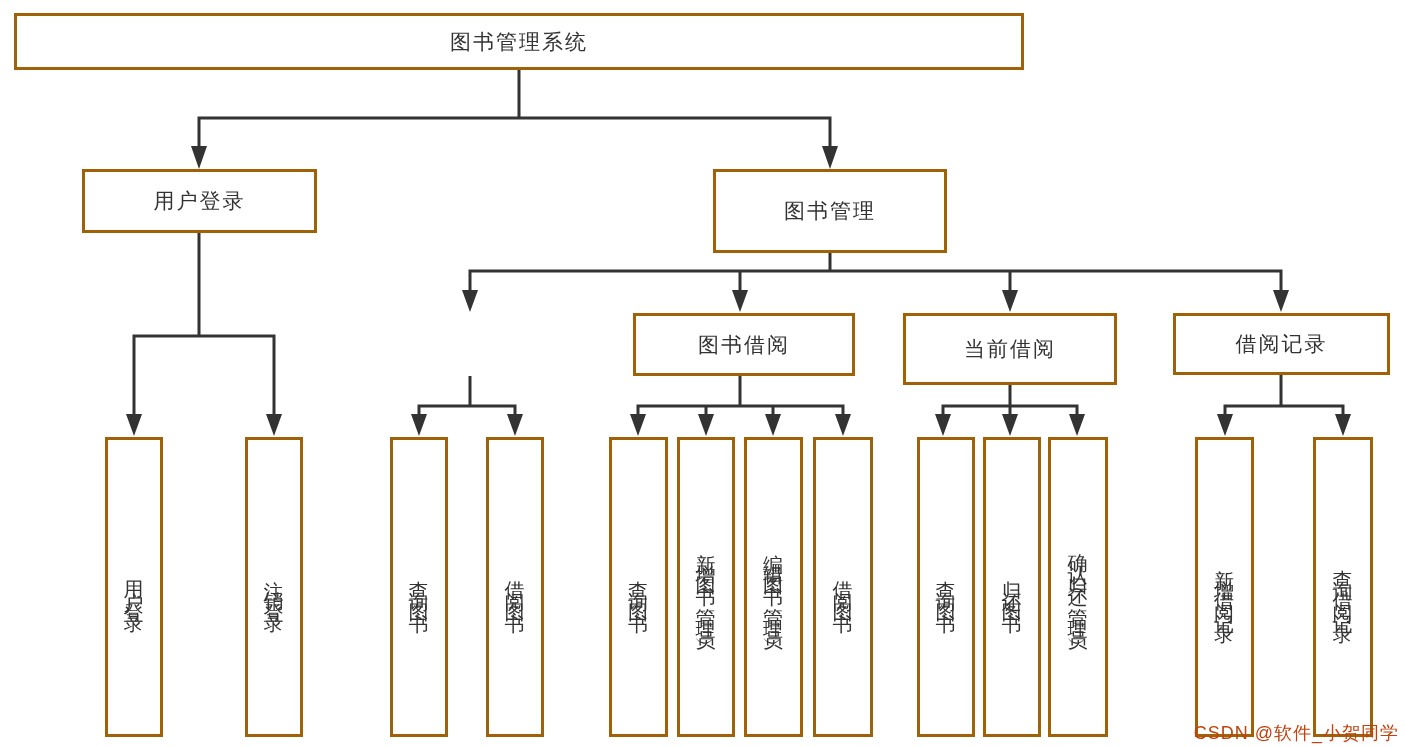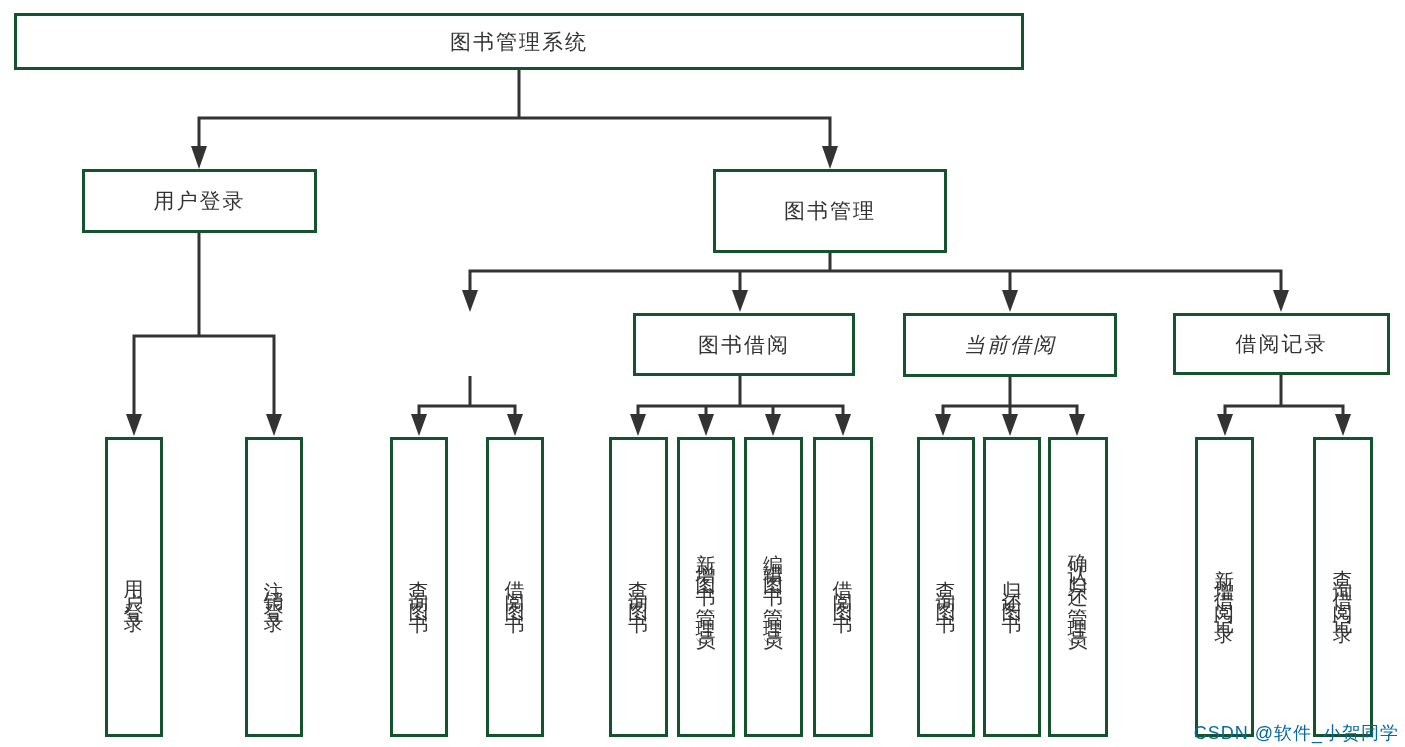--- a/index.html
+++ b/index.html
@@ -14,21 +14,21 @@
   }
   .wires {
     position: absolute;
     left: 0; top: 0;
     width: 1405px; height: 747px;
     pointer-events: none;
   }
   .node {
     position: absolute;
     box-sizing: border-box;
-    border: 3px solid #14532d;
+    border: 3px solid #a16207;
     background: #ffffff;
     display: flex;
     align-items: center;
     justify-content: center;
     text-align: center;
   }
   .node.h {
     font-size: 21px;
     letter-spacing: 2px;
     white-space: nowrap;
@@ -38,21 +38,21 @@
     text-orientation: mixed;
     font-size: 20px;
     letter-spacing: 11px;
     line-height: 1;
   }
   .watermark {
     position: absolute;
     right: 6px;
     bottom: 2px;
     font-size: 18px;
-    color: #0369a1;
+    color: #c2410c;
     letter-spacing: 1px;
     white-space: nowrap;
     z-index: 5;
   }
 </style>
 </head>
 <body>
 
 <div class="stage">
 
@@ -81,21 +81,21 @@
       M1335 414 L1351 414 L1343 436 Z
     "></path>
   </svg>
 
   <div class="node h" style="left:14px; top:13px; width:1010px; height:57px;">图书管理系统</div>
 
   <div class="node h" style="left:82px; top:169px; width:235px; height:64px;">用户登录</div>
   <div class="node h" style="left:713px; top:169px; width:234px; height:84px;">图书管理</div>
 
   <div class="node h" style="left:633px; top:313px; width:222px; height:63px;">图书借阅</div>
-  <div class="node h" style="left:903px; top:313px; width:214px; height:64px;font-style:italic;">当前借阅</div>
+  <div class="node h" style="left:903px; top:313px; width:214px; height:72px;">当前借阅</div>
   <div class="node h" style="left:1173px; top:313px; width:217px; height:62px;">借阅记录</div>
 
   <div class="node v" style="left:105px; top:437px; width:58px; height:300px;">用户登录</div>
   <div class="node v" style="left:245px; top:437px; width:58px; height:300px;">注销登录</div>
 
   <div class="node v" style="left:390px; top:437px; width:58px; height:300px;">查询图书</div>
   <div class="node v" style="left:486px; top:437px; width:58px; height:300px;">借阅图书</div>
 
   <div class="node v" style="left:609px; top:437px; width:59px; height:300px;">查询图书</div>
   <div class="node v" style="left:677px; top:437px; width:58px; height:300px;">新增图书（管理员）</div>

